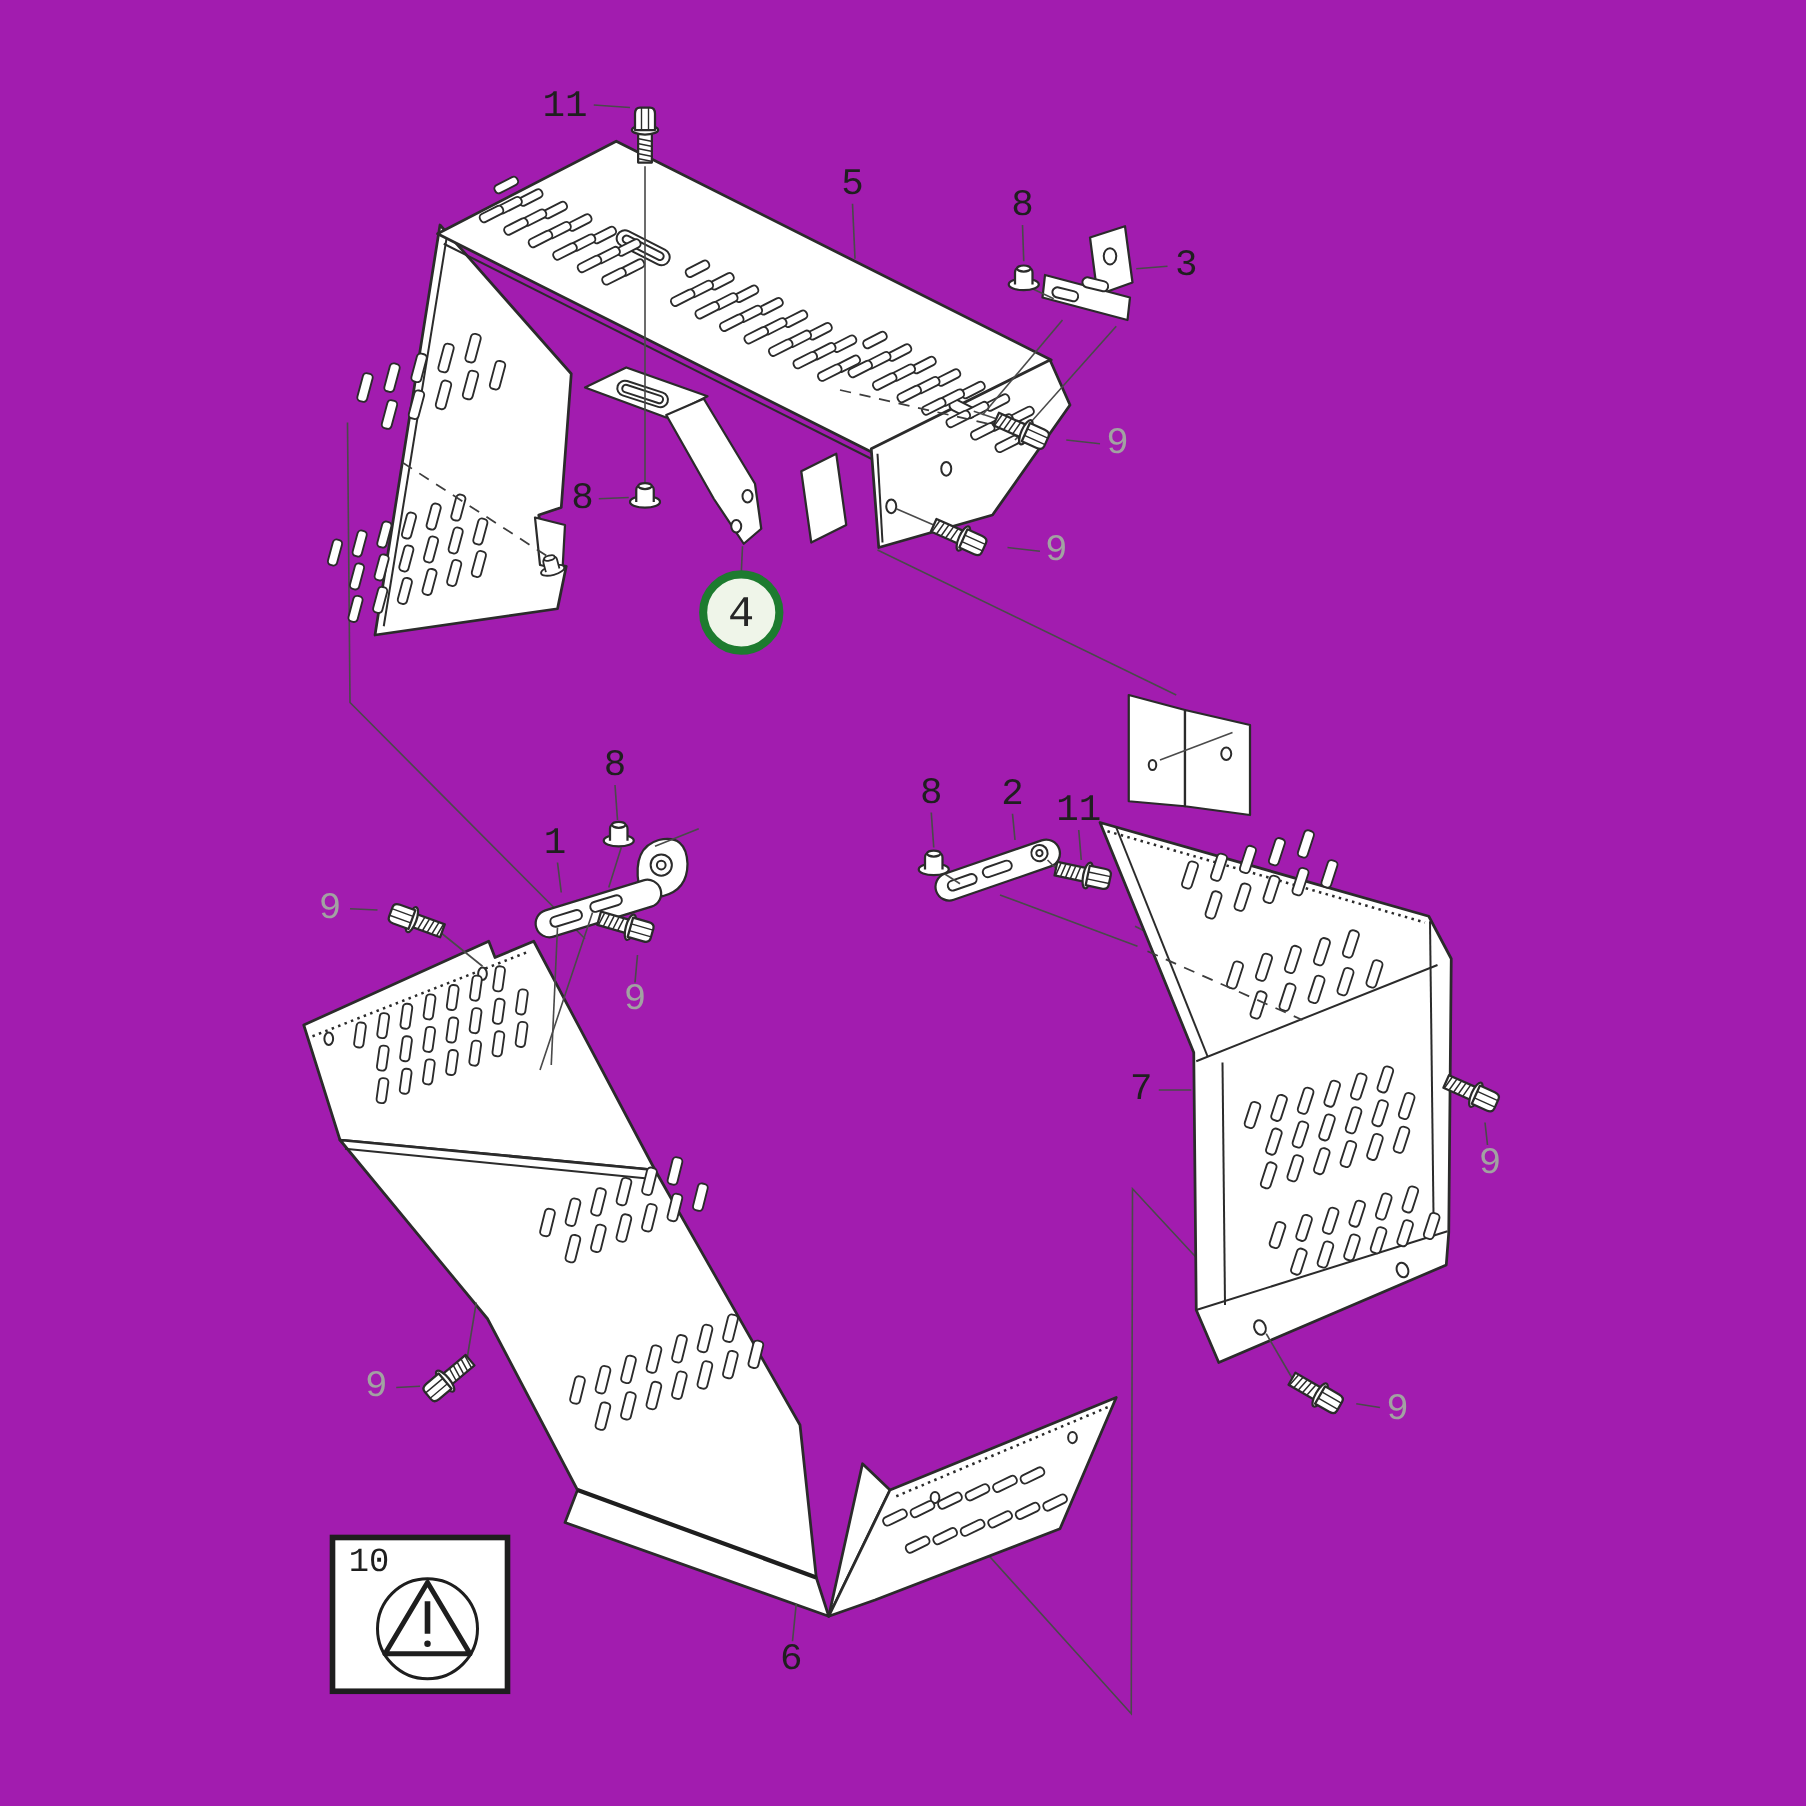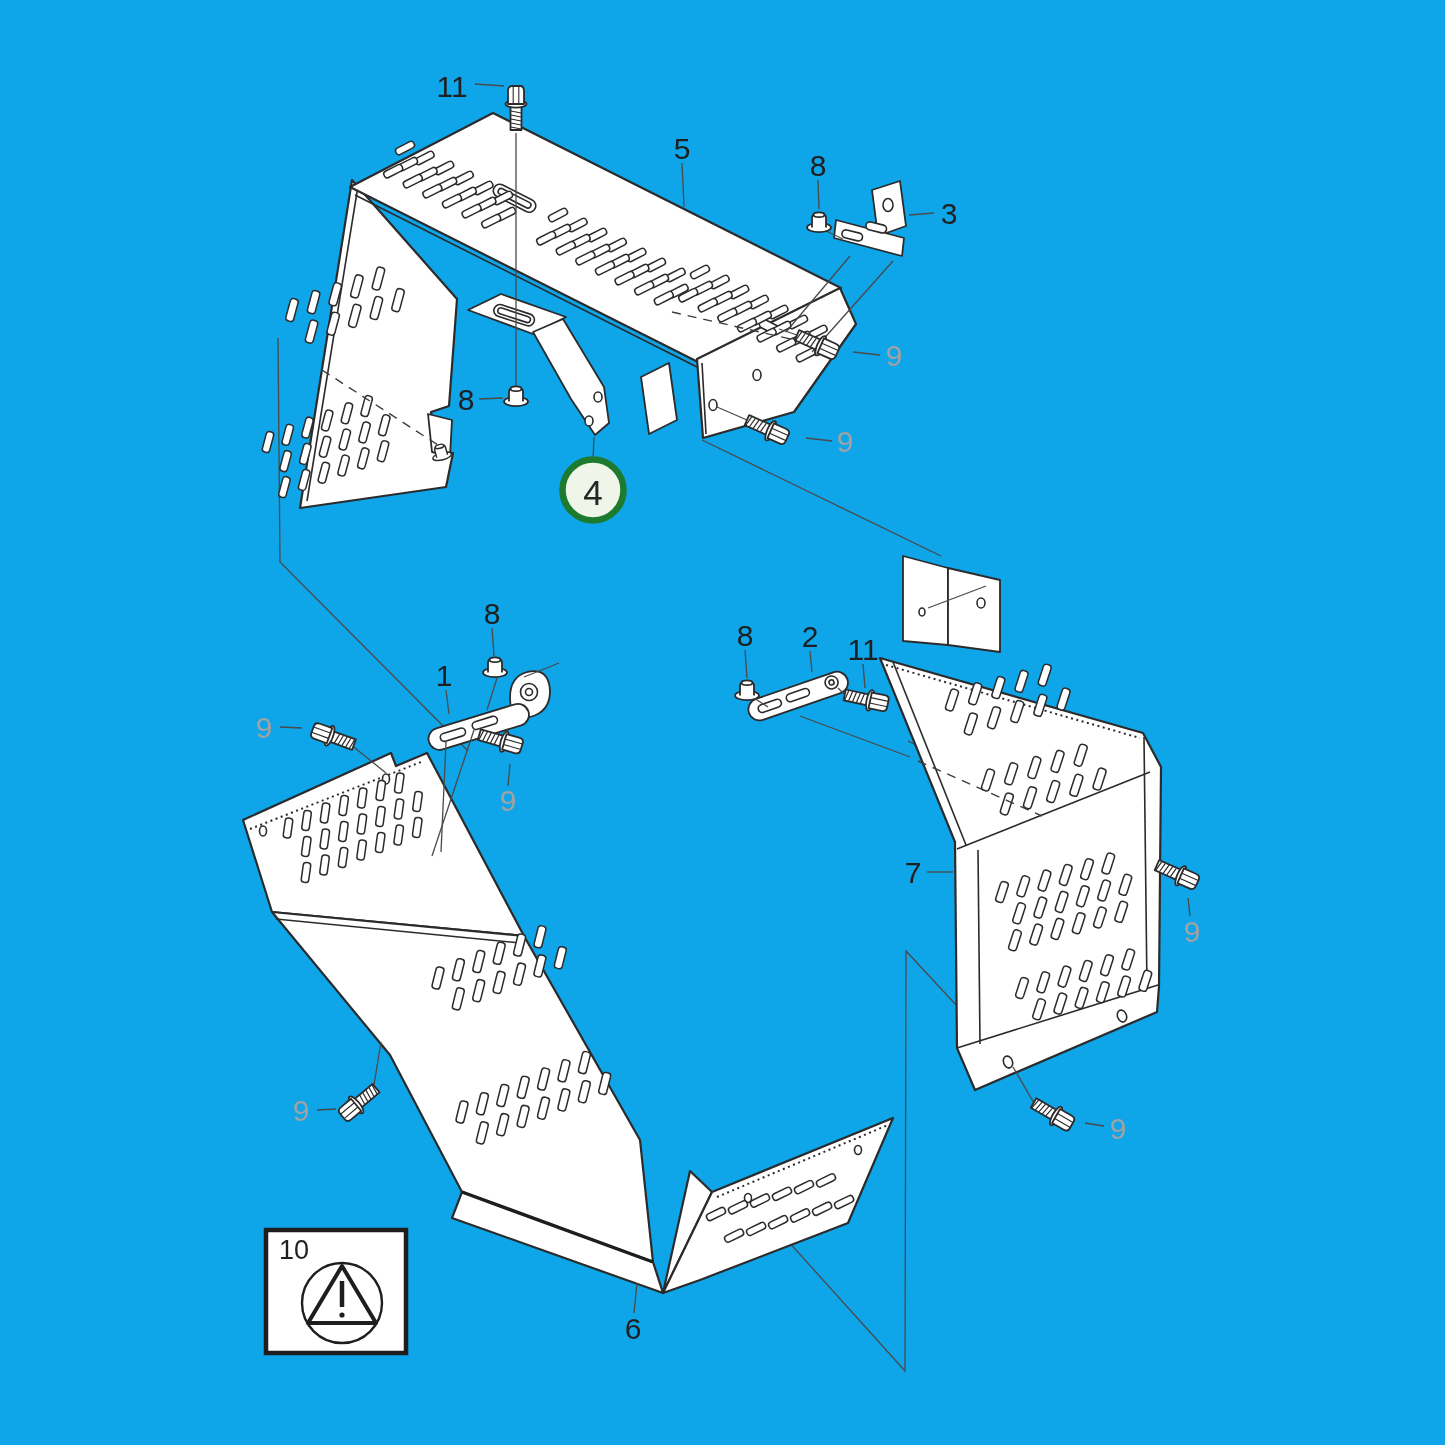--- a/index.html
+++ b/index.html
@@ -1,17 +1,17 @@
 <!DOCTYPE html>
 <html><head>
 <meta charset="utf-8">
 <style>
   html,body{margin:0;padding:0;background:#fff;}
-  .stage{width:1445px;height:1445px;position:relative;background:#0ea5e9;overflow:hidden;
-         font-family:Liberation Sans, sans-serif;}
+  .stage{width:1445px;height:1445px;position:relative;background:#a21caf;overflow:hidden;
+         font-family:Liberation Mono, monospace;}
   svg{display:block}
   .ol{fill:#ffffff;stroke:#2b2b2b;stroke-width:2.2;stroke-linejoin:round;}
   .ol2{fill:#ffffff;stroke:#2b2b2b;stroke-width:1.8;stroke-linejoin:round;}
   .ln{fill:none;stroke:#2b2b2b;stroke-width:1.6;}
   .thick{fill:none;stroke:#1e1e1e;stroke-width:3.4;}
   .ld{fill:none;stroke:#4a4a4a;stroke-width:1.3;}
   .dash{fill:none;stroke:#3d3d3d;stroke-width:1.4;stroke-dasharray:9 7;}
   .serr{fill:none;stroke:#2b2b2b;stroke-width:2;stroke-dasharray:2 3.5;}
   .hole{fill:#ffffff;stroke:#2b2b2b;stroke-width:1.6;}
   .slotg rect{fill:#ffffff;stroke:#2b2b2b;stroke-width:1.5;}

